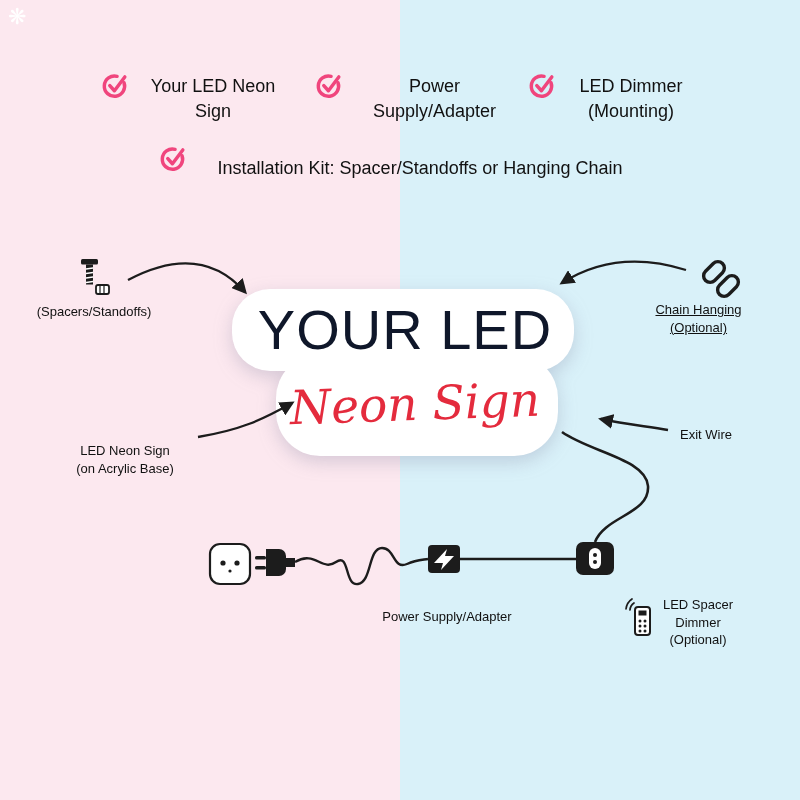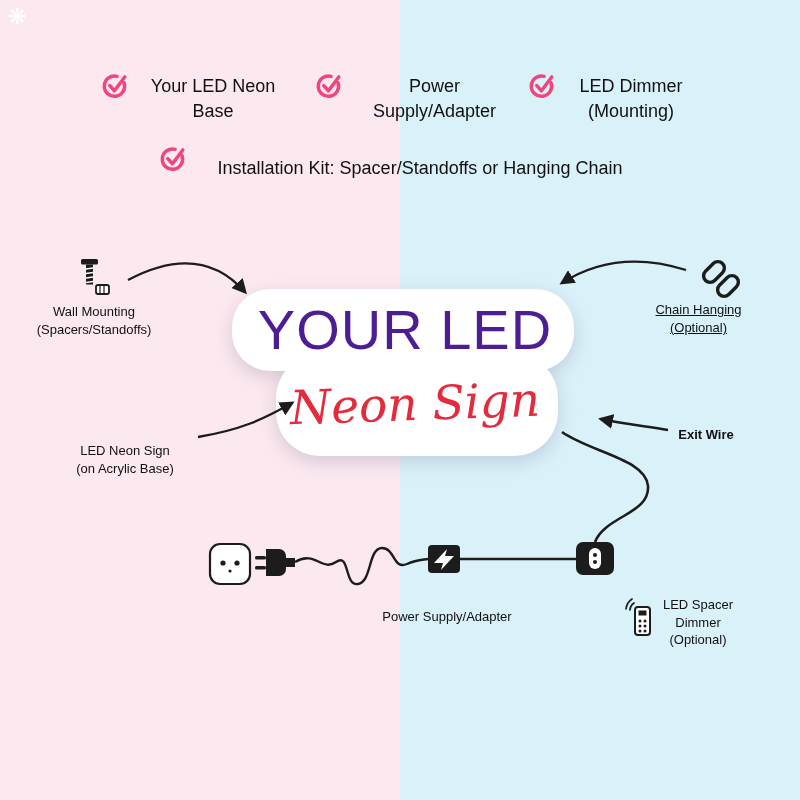--- a/index.html
+++ b/index.html
@@ -17,32 +17,32 @@
   .cl2{left:352px;top:74px;width:165px;}
   .cl3{left:560px;top:74px;width:142px;}
   .cl4{left:196px;top:156px;width:448px;}
 
   
   .ann{position:absolute;font-size:13px;line-height:1.35;text-align:center;color:#111;}
   .ann span{display:block;}
   .ann-wall{left:10px;top:303px;width:168px;}
   .ann-chain{left:626px;top:301px;width:145px;text-decoration:underline;}
   .ann-neon{left:45px;top:442px;width:160px;}
-  .ann-exit{left:666px;top:426px;width:80px;font-weight:bold;}
+  .ann-exit{left:666px;top:426px;width:80px;}
   .ann-power{left:352px;top:608px;width:190px;}
   .ann-remote{left:650px;top:596px;width:96px;}
 
   
   .sign-blob{position:absolute;left:0;top:0;width:800px;height:800px;
              filter:drop-shadow(0 6px 9px rgba(120,120,150,0.28));pointer-events:none;}
   .blob{position:absolute;background:#ffffff;}
   .blob1{left:232px;top:289px;width:342px;height:82px;border-radius:38px;}
   .blob2{left:276px;top:354px;width:282px;height:102px;border-radius:44px;}
   .sign-line1{position:absolute;left:230px;top:297px;width:350px;text-align:center;
-              font-size:56px;letter-spacing:1px;color:#4c1d95;}
+              font-size:56px;letter-spacing:1px;color:#0f172a;}
   .sign-line2{position:absolute;left:268px;top:376px;width:294px;text-align:center;
               font-family:"DejaVu Serif",serif;font-style:italic;font-size:47px;
               color:#e42b3d;transform:rotate(-2deg);}
 
   .icon-abs{position:absolute;}
   .overlay{position:absolute;left:0;top:0;width:800px;height:800px;pointer-events:none;}
 </style>
 </head>
 <body>
 
@@ -112,21 +112,21 @@
       <rect x="589" y="548" width="12" height="21" rx="6" fill="#ffffff"></rect>
       <circle cx="595" cy="555" r="2" fill="#1c1c1c"></circle>
       <circle cx="595" cy="562" r="2" fill="#1c1c1c"></circle>
     </g>
   </svg>
 
   <svg class="check-icon ci1" viewBox="0 0 26 26">
     <path d="M20.8,11 A8.8 8.8 0 1 1 14.8,5.5" fill="none" stroke="#f0457d" stroke-width="3" stroke-linecap="round"></path>
     <path d="M8.5,13.5 L12.5,18 L21.5,6" fill="none" stroke="#f0457d" stroke-width="3" stroke-linecap="round" stroke-linejoin="round"></path>
   </svg>
-  <div class="check-label cl1">Your LED Neon Base</div>
+  <div class="check-label cl1">Your LED Neon Sign</div>
 
   <svg class="check-icon ci2" viewBox="0 0 26 26">
     <path d="M20.8,11 A8.8 8.8 0 1 1 14.8,5.5" fill="none" stroke="#f0457d" stroke-width="3" stroke-linecap="round"></path>
     <path d="M8.5,13.5 L12.5,18 L21.5,6" fill="none" stroke="#f0457d" stroke-width="3" stroke-linecap="round" stroke-linejoin="round"></path>
   </svg>
   <div class="check-label cl2">Power Supply/Adapter</div>
 
   <svg class="check-icon ci3" viewBox="0 0 26 26">
     <path d="M20.8,11 A8.8 8.8 0 1 1 14.8,5.5" fill="none" stroke="#f0457d" stroke-width="3" stroke-linecap="round"></path>
     <path d="M8.5,13.5 L12.5,18 L21.5,6" fill="none" stroke="#f0457d" stroke-width="3" stroke-linecap="round" stroke-linejoin="round"></path>
@@ -170,21 +170,20 @@
     <rect x="16.5" y="12.5" width="8" height="5" fill="#1c1c1c"></rect>
     <circle cx="18" cy="23" r="1.5" fill="#1c1c1c"></circle>
       <circle cx="23" cy="23" r="1.5" fill="#1c1c1c"></circle>
     <circle cx="18" cy="28" r="1.5" fill="#1c1c1c"></circle>
       <circle cx="23" cy="28" r="1.5" fill="#1c1c1c"></circle>
     <circle cx="18" cy="33" r="1.5" fill="#1c1c1c"></circle>
       <circle cx="23" cy="33" r="1.5" fill="#1c1c1c"></circle>
   </svg>
 
   <div class="ann ann-wall">
-    <span>Wall Mounting</span>
     <span>(Spacers/Standoffs)</span>
   </div>
 
   <div class="ann ann-chain">
     <span>Chain Hanging</span>
     <span>(Optional)</span>
   </div>
 
   <div class="ann ann-neon">
     <span>LED Neon Sign</span>

